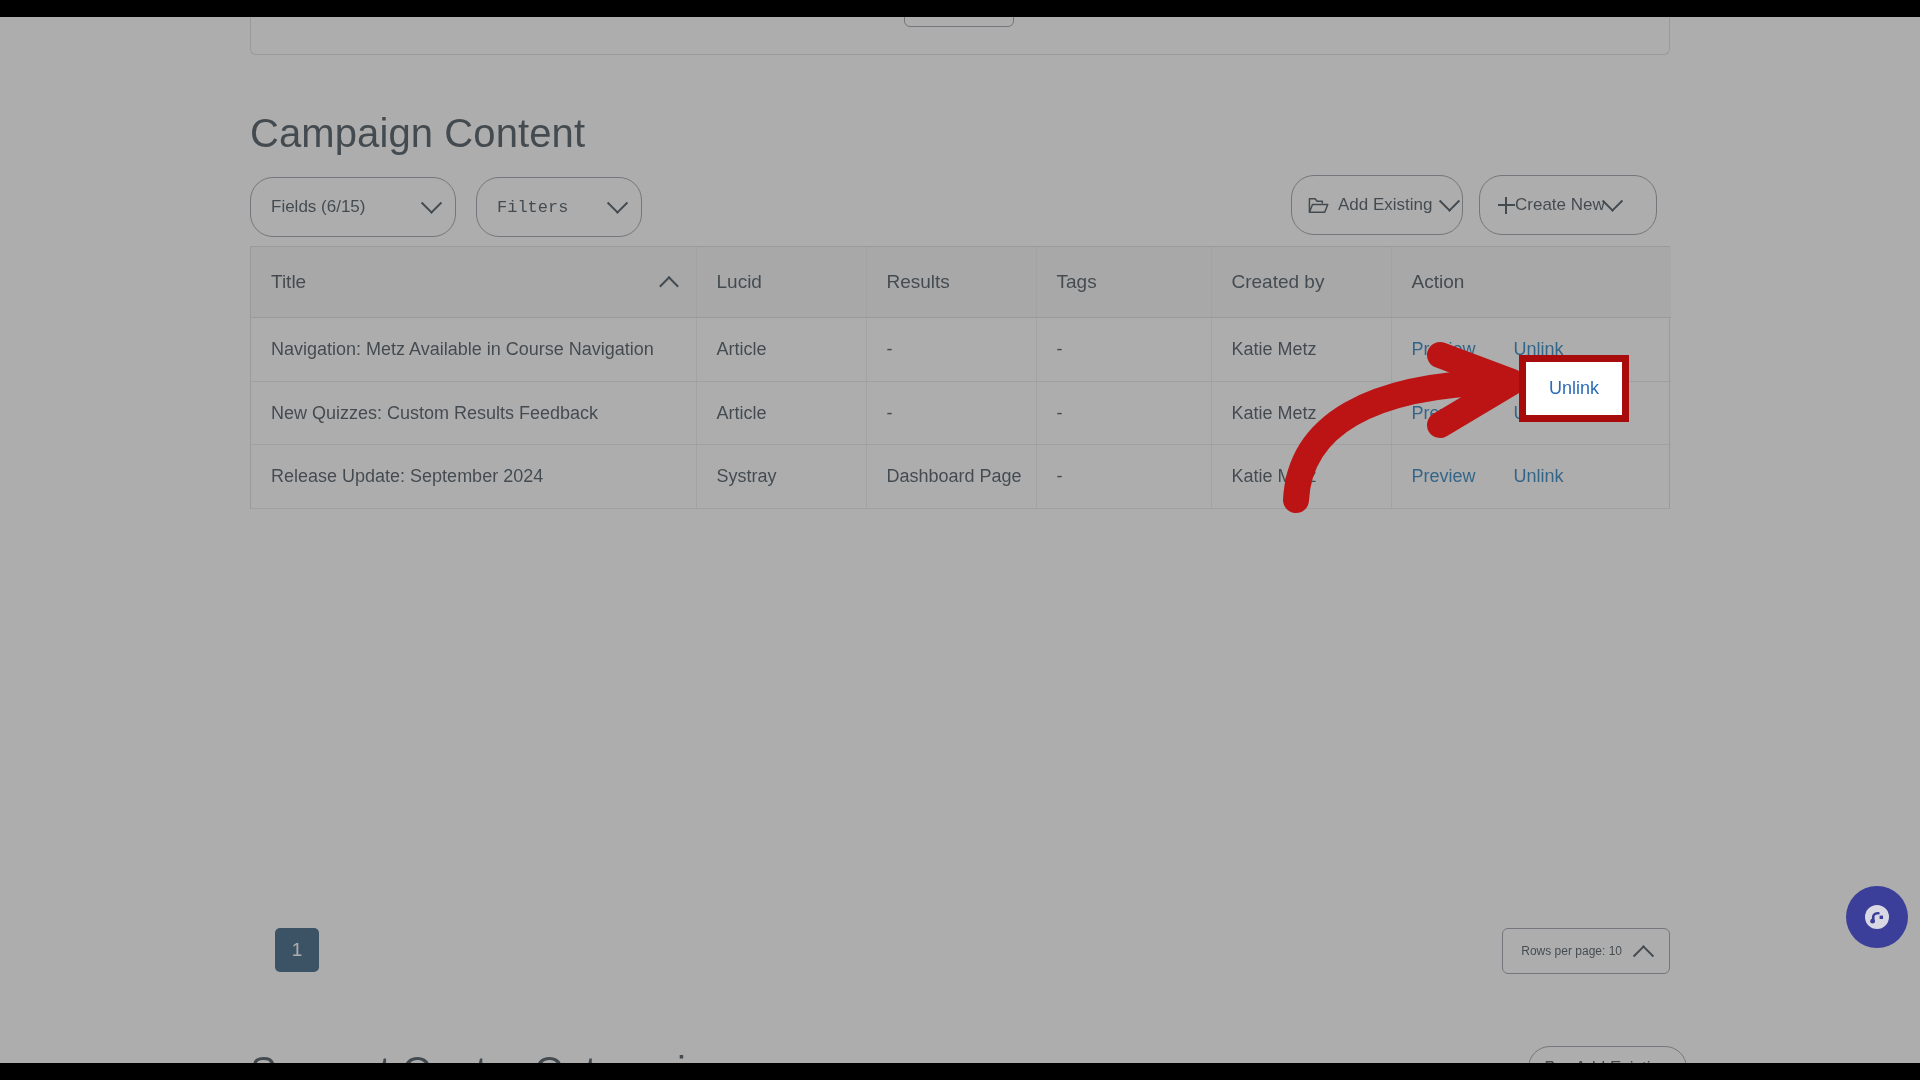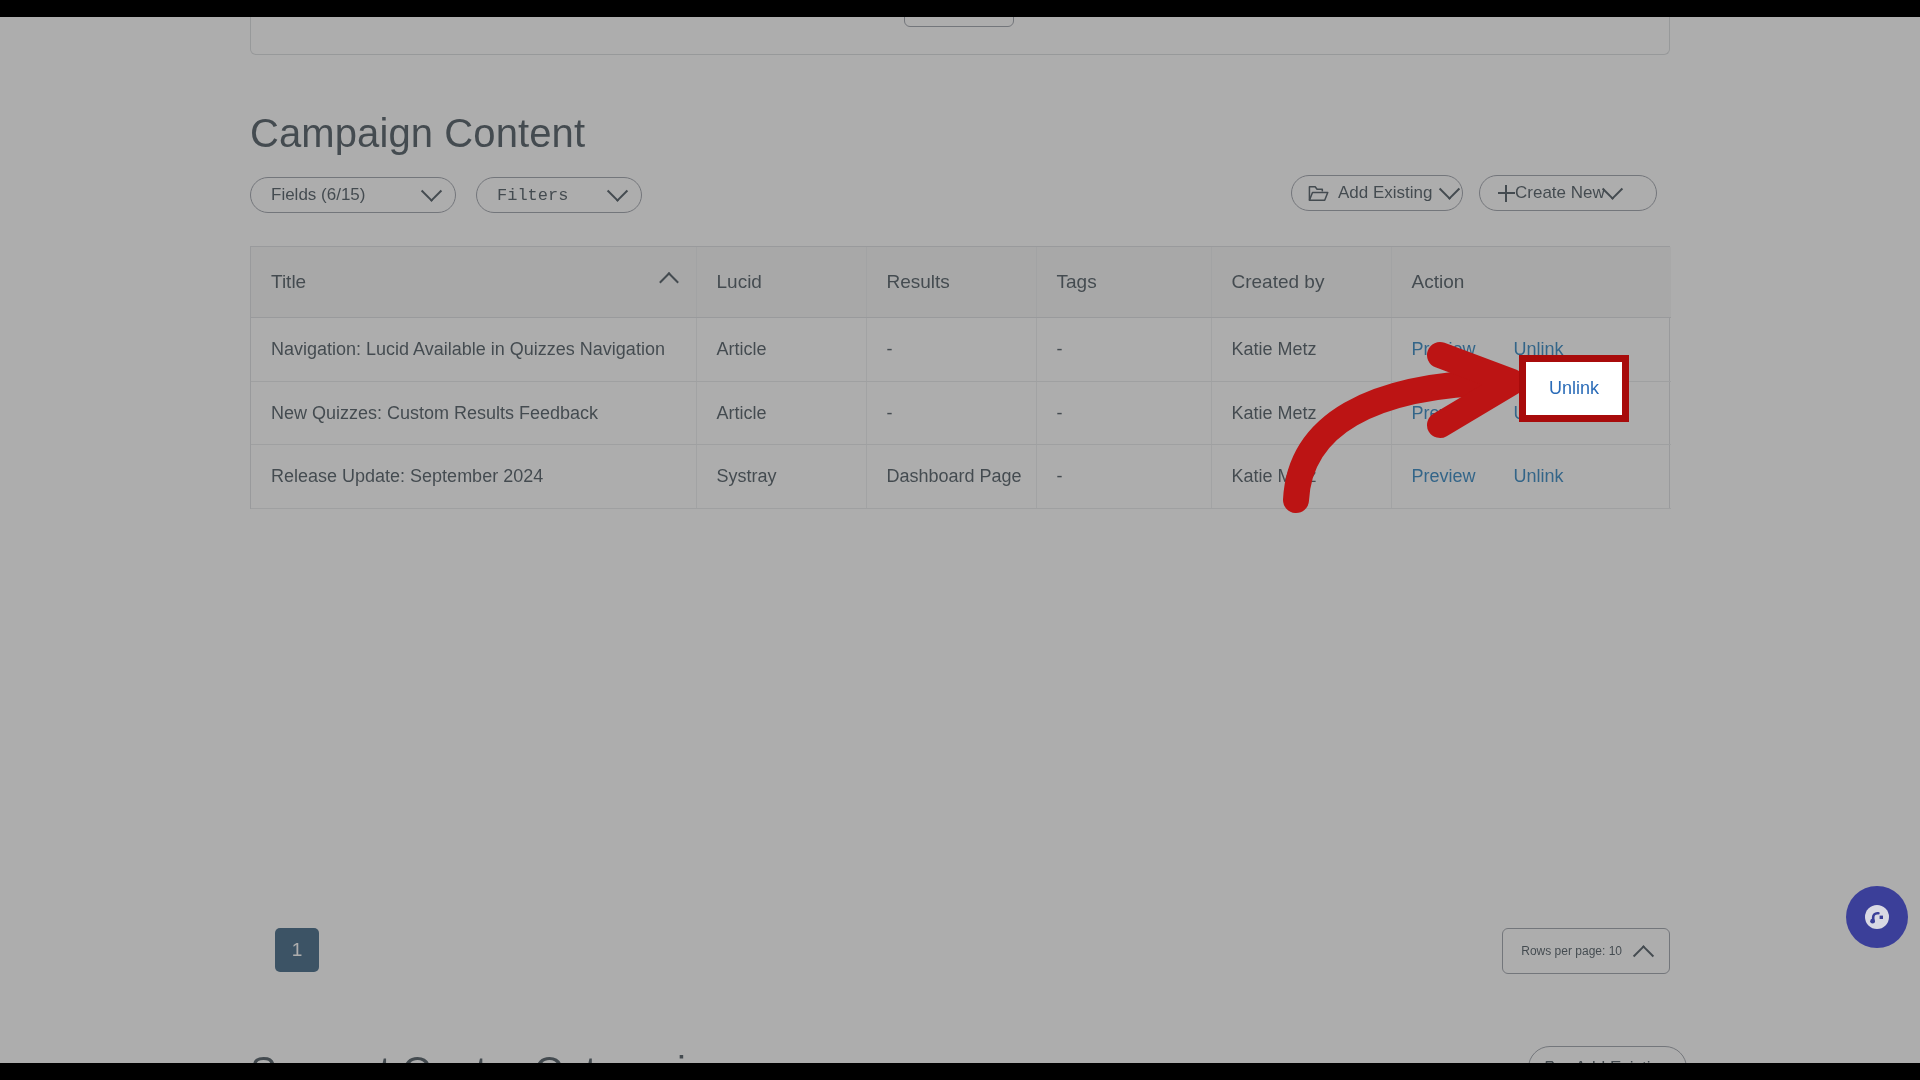--- a/index.html
+++ b/index.html
@@ -79,21 +79,21 @@
   .toolbar { position: absolute; left: 250px; top: 160px; width: 1420px; height: 46px; }
 
   .pill {
     position: absolute;
     box-sizing: border-box;
     border: 1px solid #8b909a;
     border-radius: 23px;
     background: transparent;
     display: flex;
     align-items: center;
-    height: 36px;
+    height: 60px;
     color: #2d3b45;
     font-size: 17px;
     cursor: pointer;
     user-select: none;
   }
   .pill .lbl { white-space: nowrap; }
 
   #fields-dropdown  { left: 0px;   top: 0px; width: 206px; padding: 0 16px 0 20px; justify-content: space-between; }
   #filters-dropdown { left: 226px; top: 0px; width: 166px; padding: 0 16px 0 20px; justify-content: space-between; font-family: Liberation Mono, monospace; }
 
@@ -154,21 +154,21 @@
     font-size: 18px;
     color: #2d3b45;
     padding: 20px 0 20px 20px;
     border-bottom: 1px solid #e2e4e6;
     border-right: 1px solid #e8eaec;
     vertical-align: middle;
     line-height: 1.25;
   }
   #content-table td:last-child { border-right: none; }
 
-  .th-inner { display: flex; align-items: center; justify-content: space-between; padding-right: 16px; }
+  .th-inner { display: flex; align-items: flex-end; justify-content: space-between; padding-right: 16px; }
   .sort-caret {
     width: 12px; height: 12px;
     border-left: 2px solid #2d3b45;
     border-top: 2px solid #2d3b45;
     transform: rotate(45deg);
     margin-right: 4px;
   }
 
   .col-title    { width: 445px; }
   .col-type     { width: 170px; }
@@ -313,21 +313,21 @@
           <th>
             <span>Created by</span>
           </th>
           <th>
             <span>Action</span>
           </th>
         </tr>
       </thead>
       <tbody>
         <tr>
-          <td>Navigation: Lucid Available in Quizzes Navigation</td>
+          <td>Navigation: Metz Available in Course Navigation</td>
           <td>Article</td>
           <td>-</td>
           <td>-</td>
           <td>Katie Metz</td>
           <td>
             <div class="act-links">
               <span class="lnk">Preview</span>
               <span class="lnk">Unlink</span>
             </div>
           </td>

